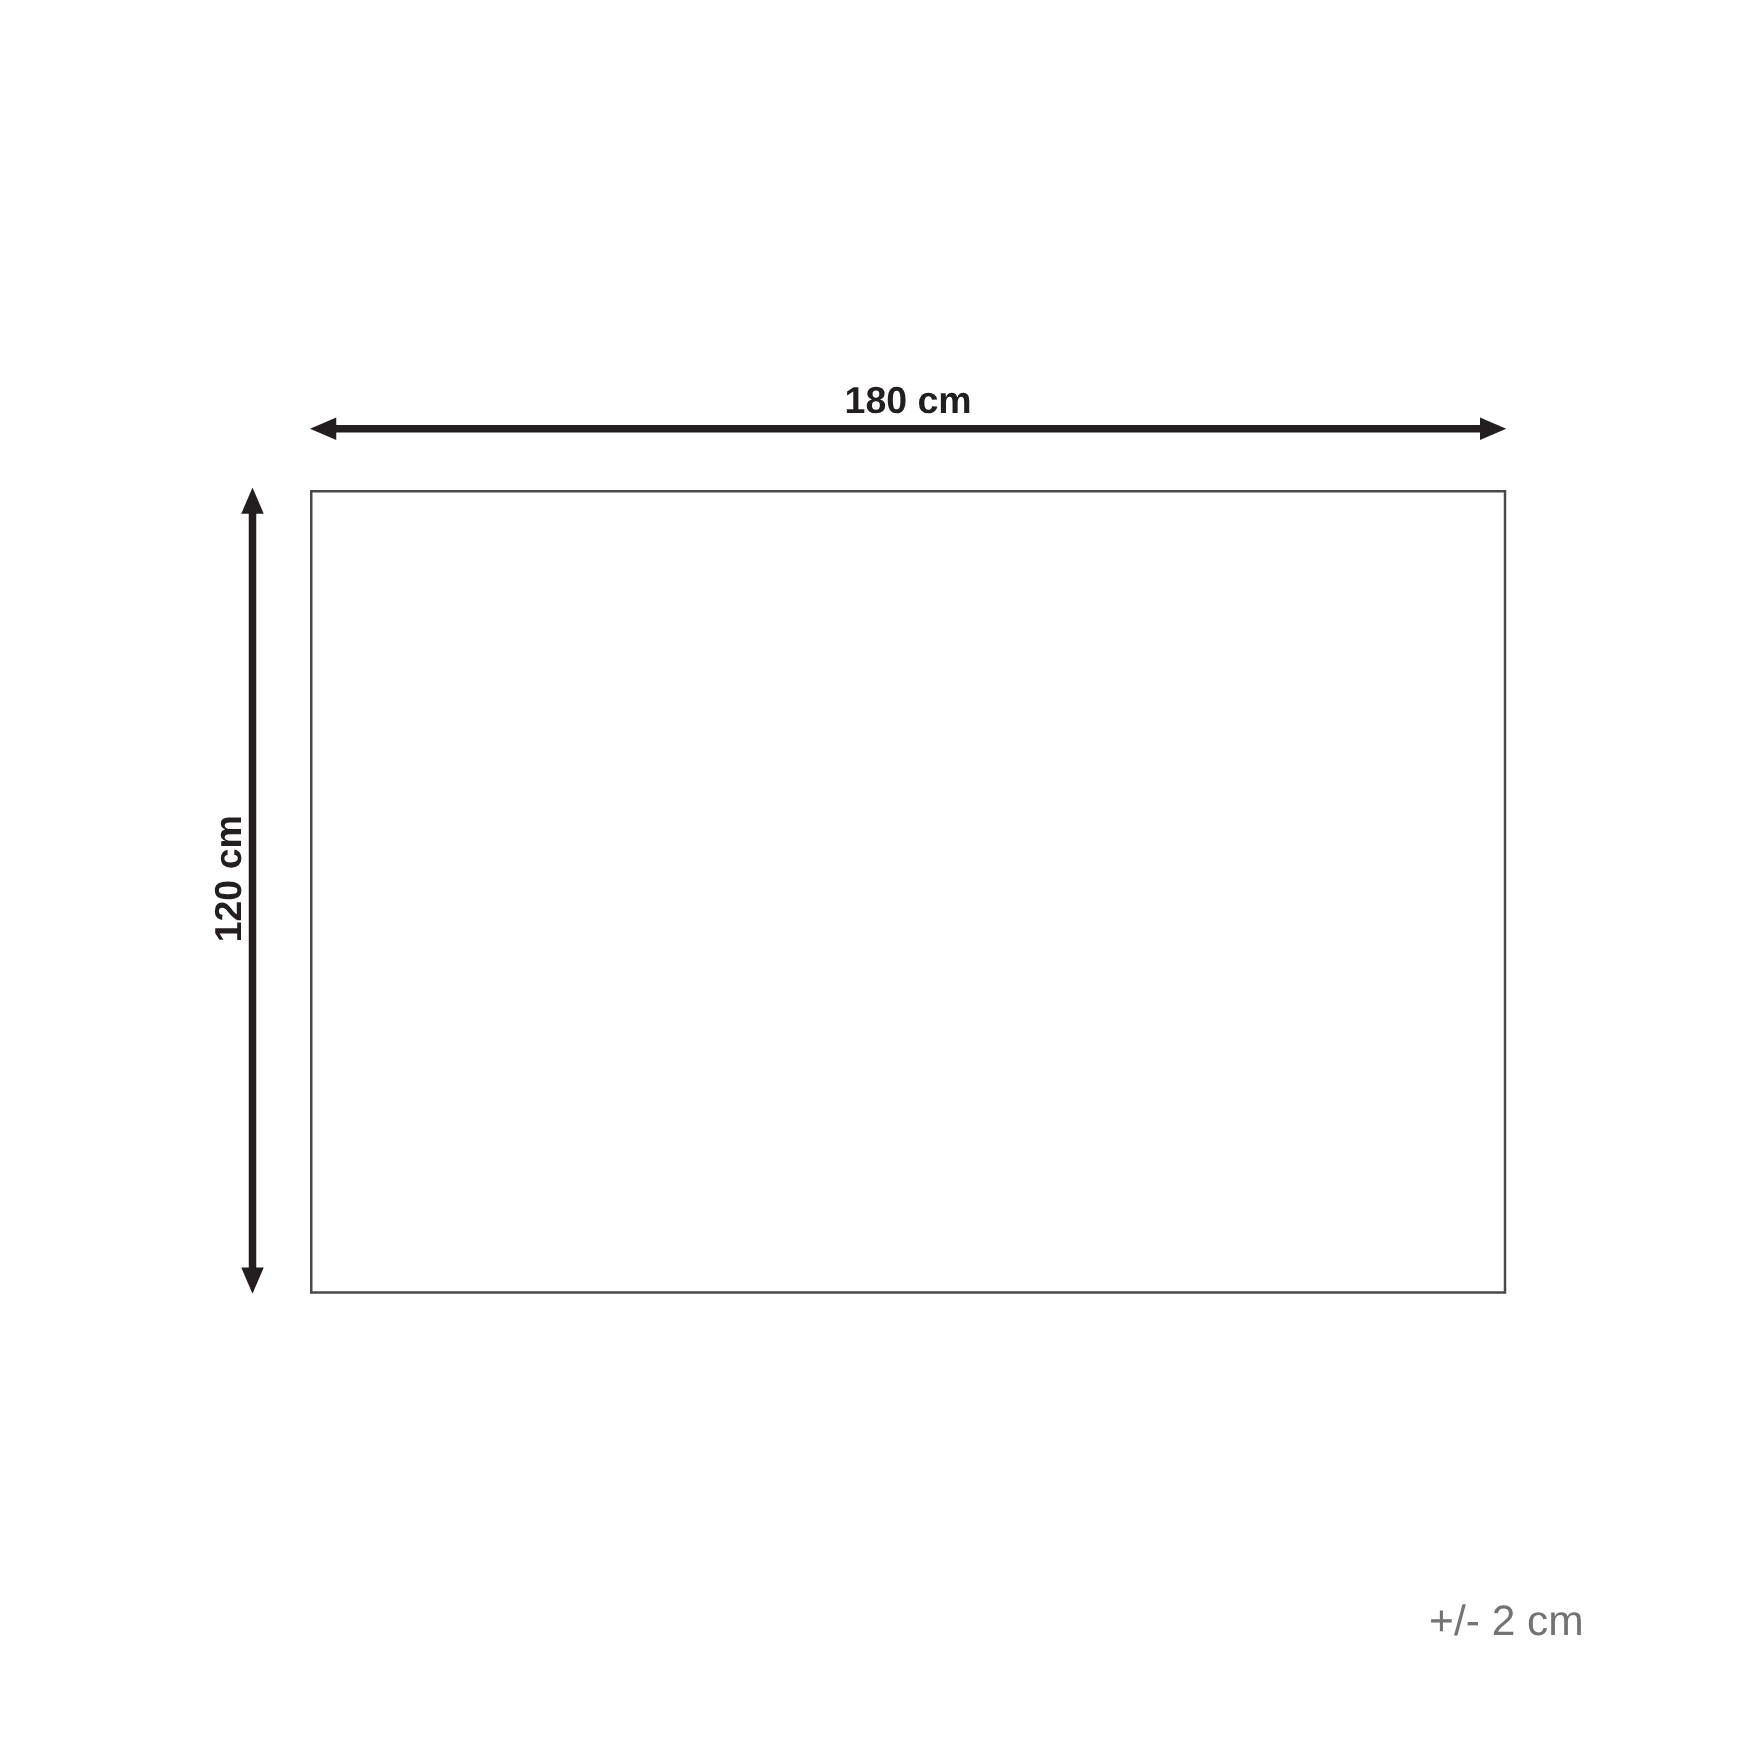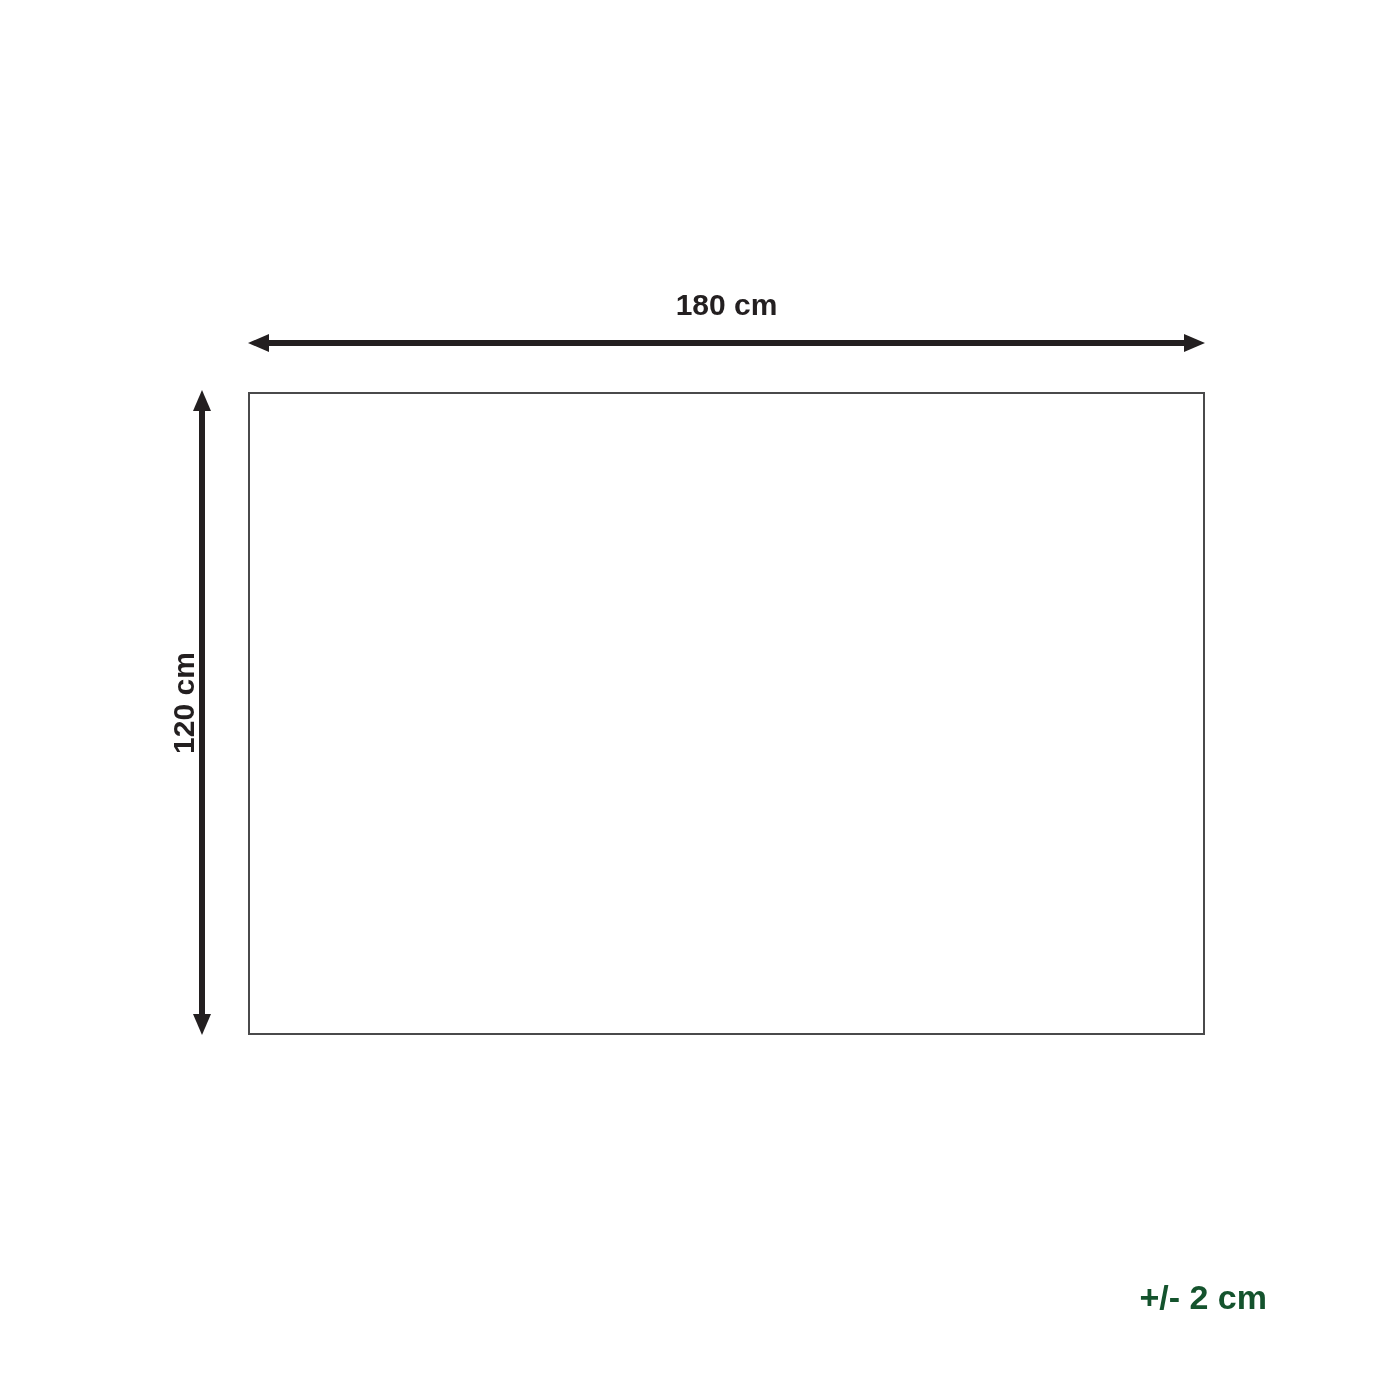--- a/index.html
+++ b/index.html
@@ -42,35 +42,35 @@
   .dim-label {
     position: absolute;
     color: #231f20;
     font-weight: bold;
     font-size: 30px;
     line-height: 1;
     white-space: nowrap;
   }
   .width-label {
     left: 248px;
-    top: 290px;
+    top: 306px;
     width: 957px;
     text-align: center;
   }
   .height-label {
     left: 184px;
     top: 703px;
     transform: translate(-50%, -50%) rotate(-90deg);
   }
   .tolerance-label {
     position: absolute;
     right: 133px;
     top: 1280px;
-    color: #14532d;
-    font-weight: bold;
+    color: #737373;
+    font-weight: normal;
     font-size: 34px;
     line-height: 1;
     white-space: nowrap;
   }
 </style>
 </head>
 <body>
 
 <div class="canvas">
 

